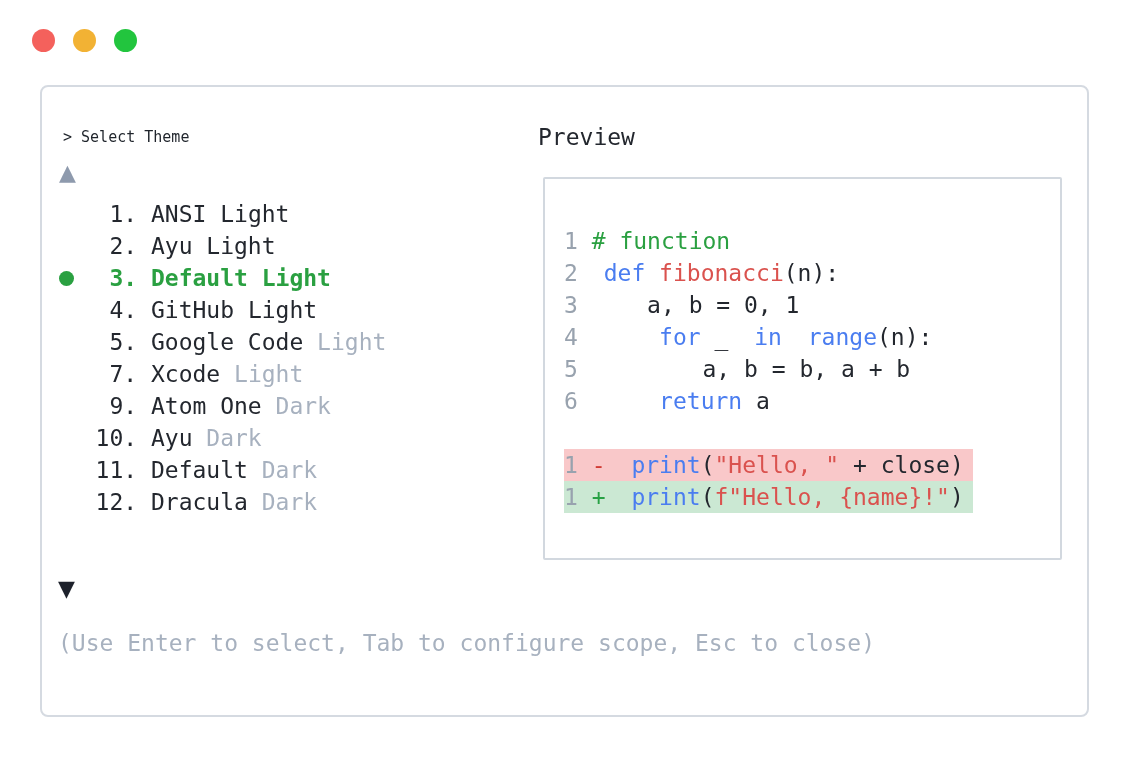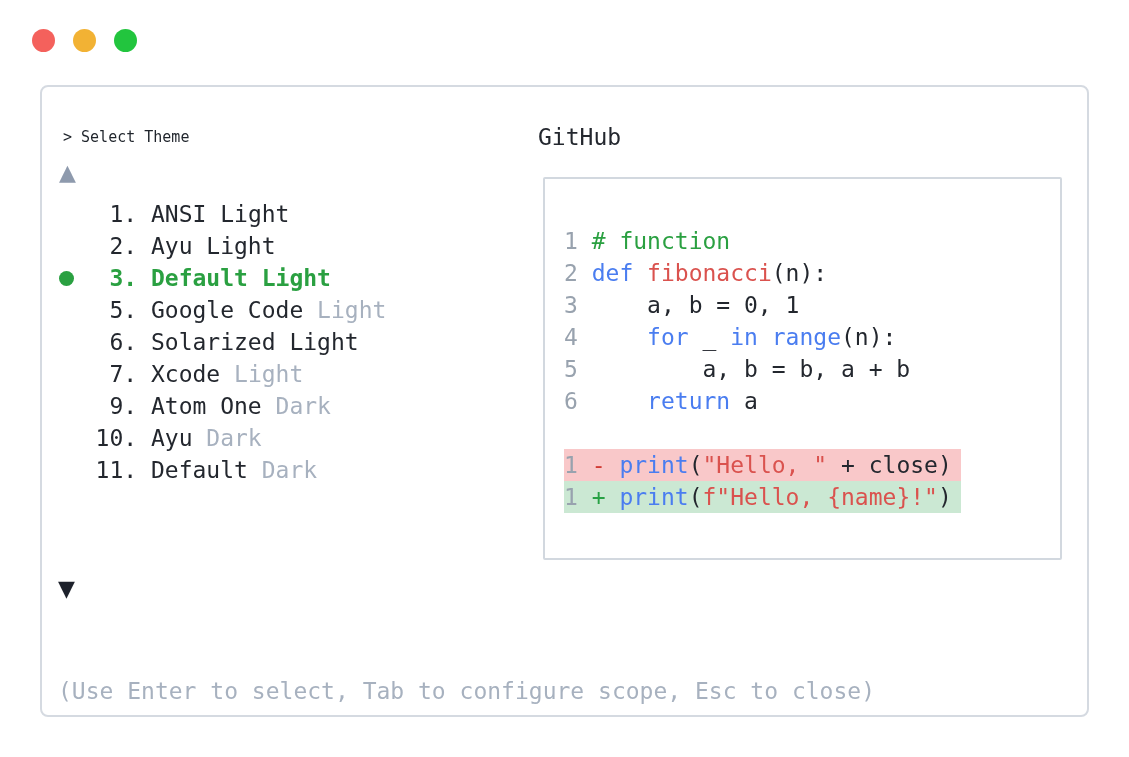--- a/index.html
+++ b/index.html
@@ -66,39 +66,39 @@
     position:relative;height:32px;line-height:32px;white-space:pre;color:var(--plain-text);
   }
   .theme-item .variant.muted{color:var(--muted-gray);}
   .theme-item.selected, .theme-item.selected .variant{color:var(--accent-green);font-weight:bold;}
   .bullet{
     position:absolute;left:5px;top:9px;width:15px;height:15px;border-radius:50%;
     background:var(--accent-green);
   }
   .footer{
     position:absolute;left:16px;top:540px;
-    font-size:23px;line-height:32px;color:var(--muted-gray);white-space:pre;margin-top:48px;
+    font-size:23px;line-height:32px;color:var(--muted-gray);white-space:pre;
   }
 
   
   .preview-label{
     position:absolute;left:496px;top:34px;
     font-size:23px;line-height:32px;color:#23272e;white-space:pre;
   }
   .preview-box{
     position:absolute;left:501px;top:90px;width:519px;height:383px;
     border:2px solid var(--preview-border);border-radius:2px;background:#ffffff;
     padding:46px 2px 0 19px;overflow:hidden;
   }
   .code-line{
     height:32px;line-height:32px;font-size:23px;white-space:pre;color:var(--plain-text);
   }
   .ln{color:var(--line-number-gray);}
   .tok-comment{color:var(--accent-green);}
-  .tok-kw{color:var(--keyword-blue);}
+  .tok-kw{color:var(--keyword-blue);margin-left:12px;}
   .tok-fn{color:var(--function-string-red);}
   .tok-str{color:var(--function-string-red);}
   .tok-plain{color:var(--plain-text);}
   .tok-del-sign{color:var(--diff-del-sign);}
   .tok-add-sign{color:var(--diff-add-sign);}
   .hl{display:inline-block;padding-right:9px;}
   .hl-del{background:var(--diff-del-bg);}
   .hl-add{background:var(--diff-add-bg);}
 </style>
 </head>
@@ -115,33 +115,34 @@
   <div class="panel">
 
     <div class="prompt">&gt; Select Theme</div>
 
     <div class="scroll-up">▲</div>
 
     <ul class="theme-list" id="theme-list">
         <li class="theme-item"><span class="num">    1.</span><span class="name"> ANSI</span><span class="variant"> Light</span></li>
         <li class="theme-item"><span class="num">    2.</span><span class="name"> Ayu</span><span class="variant"> Light</span></li>
         <li class="theme-item selected"><span class="bullet"></span><span class="num">    3.</span><span class="name"> Default</span><span class="variant"> Light</span></li>
+        <li class="theme-item"><span class="num">    4.</span><span class="name"> GitHub</span><span class="variant"> Light</span></li>
         <li class="theme-item"><span class="num">    5.</span><span class="name"> Google Code</span><span class="variant muted"> Light</span></li>
-        <li class="theme-item"><span class="num">    6.</span><span class="name"> Solarized</span><span class="variant"> Light</span></li>
         <li class="theme-item"><span class="num">    7.</span><span class="name"> Xcode</span><span class="variant muted"> Light</span></li>
         <li class="theme-item"><span class="num">    9.</span><span class="name"> Atom One</span><span class="variant muted"> Dark</span></li>
         <li class="theme-item"><span class="num">   10.</span><span class="name"> Ayu</span><span class="variant muted"> Dark</span></li>
         <li class="theme-item"><span class="num">   11.</span><span class="name"> Default</span><span class="variant muted"> Dark</span></li>
+        <li class="theme-item"><span class="num">   12.</span><span class="name"> Dracula</span><span class="variant muted"> Dark</span></li>
       </ul>
 
     <div class="scroll-down">▼</div>
 
     <div class="footer">(Use Enter to select, Tab to configure scope, Esc to close)</div>
 
-    <div class="preview-label">GitHub</div>
+    <div class="preview-label">Preview</div>
 
     <div class="preview-box" id="preview-box">
         <div class="code-line"><span class="ln">1 </span><span class="tok-comment"># function</span></div>
         <div class="code-line"><span class="ln">2 </span><span class="tok-kw">def</span><span class="tok-plain"> </span><span class="tok-fn">fibonacci</span><span class="tok-plain">(n):</span></div>
         <div class="code-line"><span class="ln">3 </span><span class="tok-plain">    a, b = 0, 1</span></div>
         <div class="code-line"><span class="ln">4 </span><span class="tok-plain">    </span><span class="tok-kw">for</span><span class="tok-plain"> _ </span><span class="tok-kw">in</span><span class="tok-plain"> </span><span class="tok-kw">range</span><span class="tok-plain">(n):</span></div>
         <div class="code-line"><span class="ln">5 </span><span class="tok-plain">        a, b = b, a + b</span></div>
         <div class="code-line"><span class="ln">6 </span><span class="tok-plain">    </span><span class="tok-kw">return</span><span class="tok-plain"> a</span></div>
         <div class="code-line"><span class="ln"></span></div>
         <div class="code-line"><span class="hl hl-del"><span class="ln">1 </span><span class="tok-del-sign">- </span><span class="tok-kw">print</span><span class="tok-plain">(</span><span class="tok-str">"Hello, "</span><span class="tok-plain"> + close)</span></span></div>

